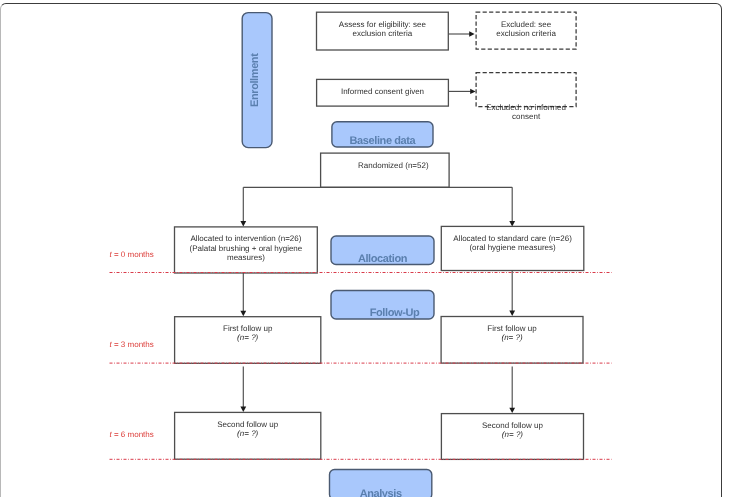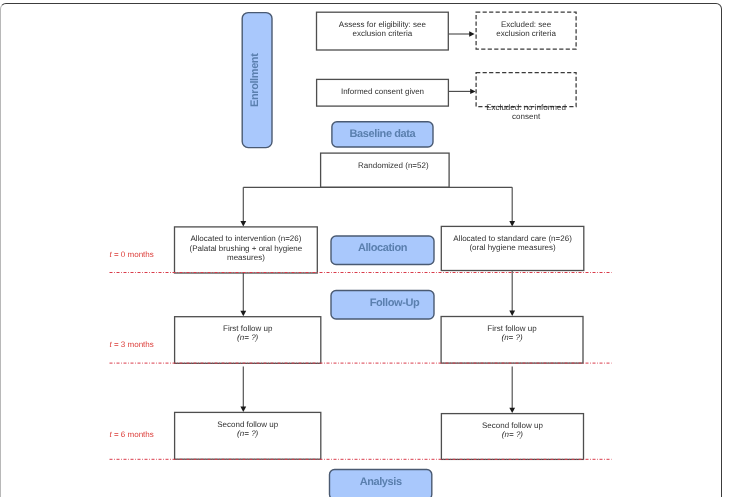--- a/index.html
+++ b/index.html
@@ -21,21 +21,21 @@
     border:none; background:transparent;
     display:flex; flex-direction:column; align-items:center; justify-content:flex-start;
     text-align:center; color:#2f2f2f; font-size:8px; line-height:9.3px;
     padding-top:7.5px;
   }
   .box.dashed { border:none; }
 
   .bluebox {
     position:absolute; box-sizing:border-box;
     border:none; background:transparent;
-    display:flex; align-items:flex-start; justify-content:center;
+    display:flex; align-items:flex-end; justify-content:center;
     text-align:center; color:#5a7fae; font-weight:bold; font-size:11px;
     letter-spacing:-0.4px; padding-top:6px;
   }
   .bluebox.vert {
     writing-mode:vertical-rl; transform:rotate(180deg);
     padding-top:0; padding-left:5.0px; align-items:center;
   }
 
   .tlabel {
     position:absolute; color:#dc3c38; font-size:8px; white-space:nowrap; line-height:9px;

